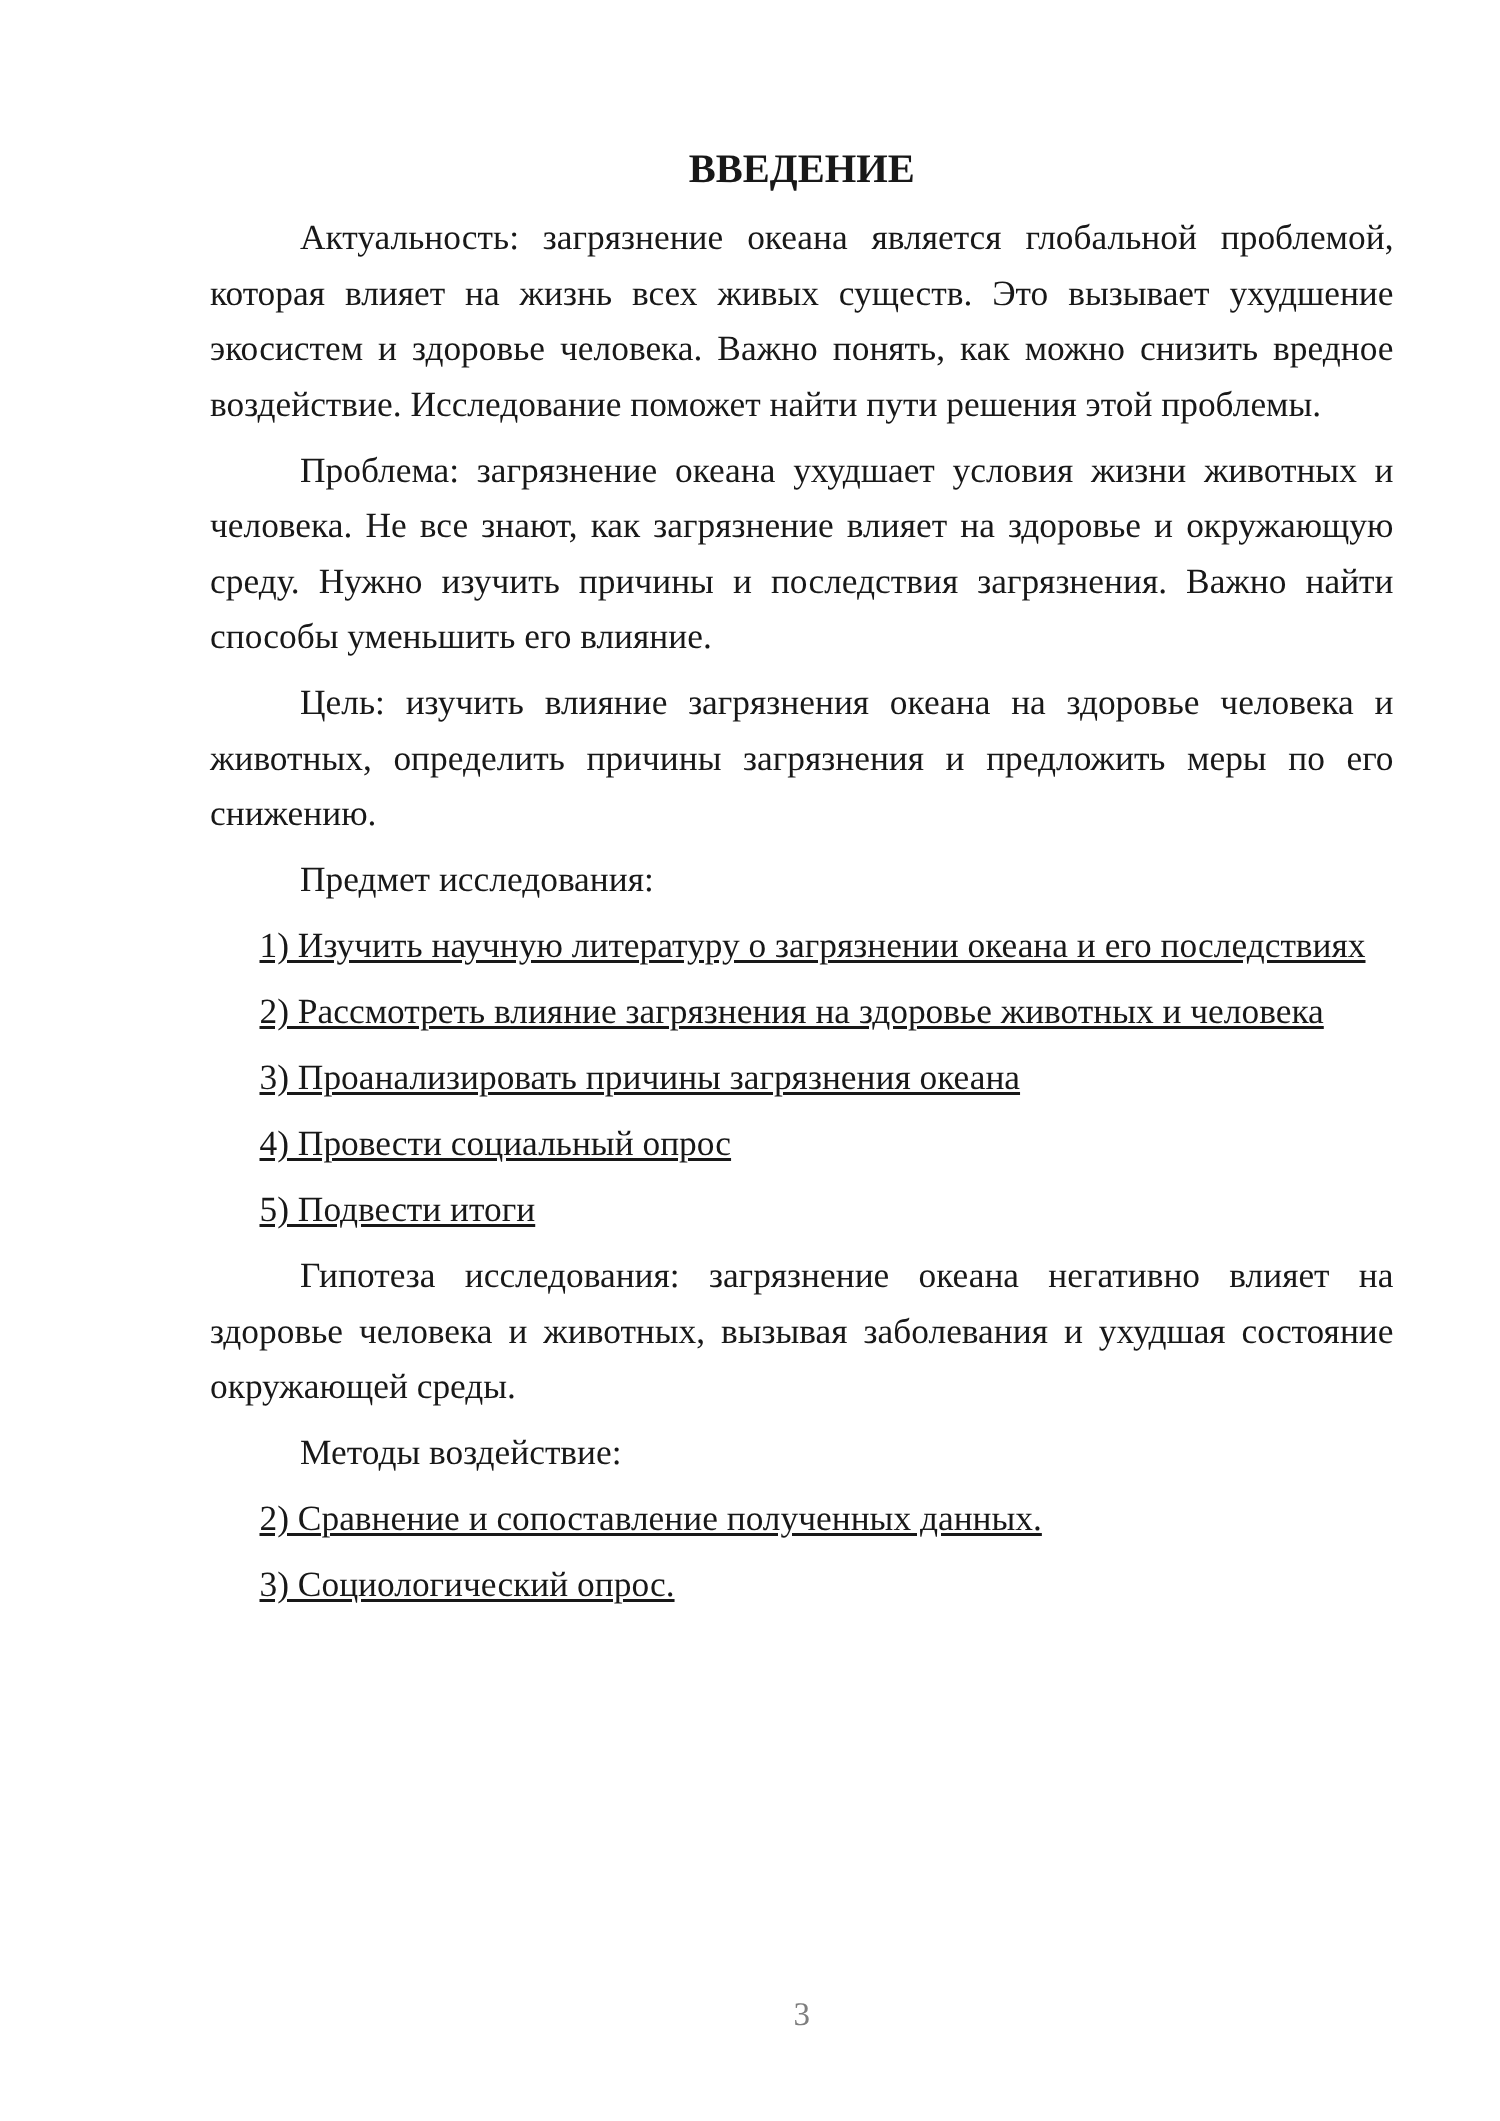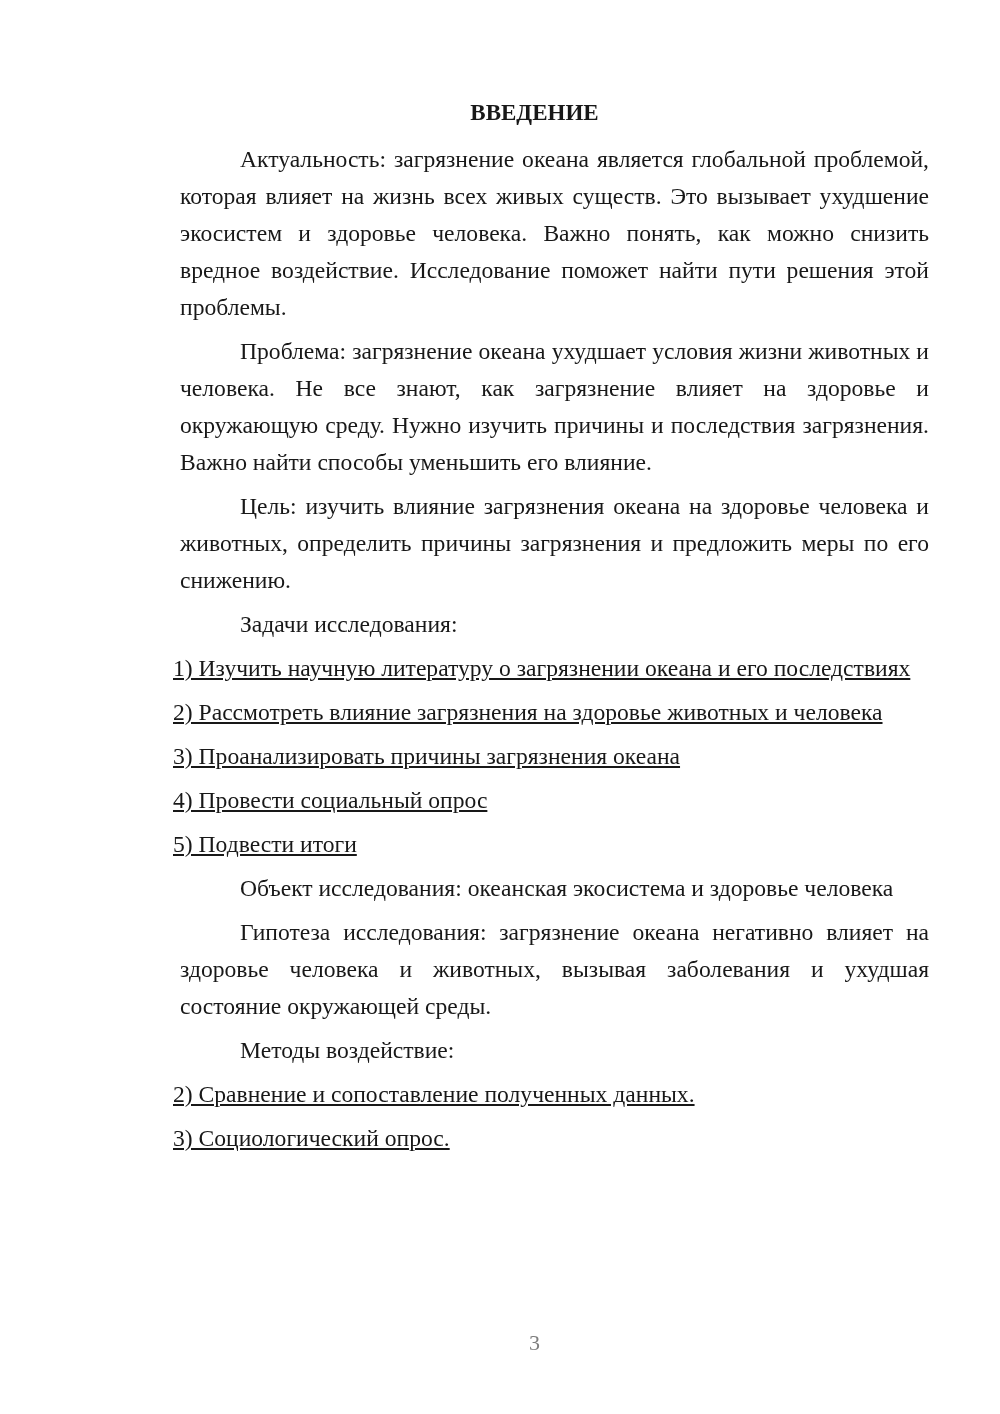--- a/index.html
+++ b/index.html
@@ -11,32 +11,32 @@
     background: #ffffff;
     box-sizing: border-box;
     padding: 94px 71px 0 140px;
     font-family: "Liberation Serif", "DejaVu Serif", serif;
     font-size: 23.6px;
     color: #181818;
     overflow: hidden;
   }
   .doc-title {
     margin: 0 0 10px 0;
-    font-size: 23px;
+    font-size: 27px;
     font-weight: 700;
     line-height: 37px;
     text-align: center;
   }
   .block {
     margin: 0 0 7px 0;
     line-height: 37px;
     text-align: justify;
     hyphens: none;
   }
-  .block.para { text-indent: 60px; margin-left: 40px; }
+  .block.para { text-indent: 60px; }
   .block.item { text-indent: 33px; text-decoration: underline; }
   .page-footer {
     position: absolute;
     left: 140px;
     top: 1325px;
     width: 789px;
     line-height: 36px;
     text-align: center;
     font-size: 22px;
     color: #7e7e7e;
@@ -45,27 +45,26 @@
 </head>
 <body>
 
 <div class="page">
 
   <h1 class="doc-title">ВВЕДЕНИЕ</h1>
 
   <p class="block para">Актуальность: загрязнение океана является глобальной проблемой, которая влияет на жизнь всех живых существ. Это вызывает ухудшение экосистем и здоровье человека. Важно понять, как можно снизить вредное воздействие. Исследование поможет найти пути решения этой проблемы.</p>
   <p class="block para">Проблема: загрязнение океана ухудшает условия жизни животных и человека. Не все знают, как загрязнение влияет на здоровье и окружающую среду. Нужно изучить причины и последствия загрязнения. Важно найти способы уменьшить его влияние.</p>
   <p class="block para">Цель: изучить влияние загрязнения океана на здоровье человека и животных, определить причины загрязнения и предложить меры по его снижению.</p>
-  <p class="block para">Задачи исследования:</p>
+  <p class="block para">Предмет исследования:</p>
   <p class="block item">1) Изучить научную литературу о загрязнении океана и его последствиях</p>
   <p class="block item">2) Рассмотреть влияние загрязнения на здоровье животных и человека</p>
   <p class="block item">3) Проанализировать причины загрязнения океана</p>
   <p class="block item">4) Провести социальный опрос</p>
   <p class="block item">5) Подвести итоги</p>
-  <p class="block para">Объект исследования: океанская экосистема и здоровье человека</p>
   <p class="block para">Гипотеза исследования: загрязнение океана негативно влияет на здоровье человека и животных, вызывая заболевания и ухудшая состояние окружающей среды.</p>
   <p class="block para">Методы воздействие:</p>
   <p class="block item">2) Сравнение и сопоставление полученных данных.</p>
   <p class="block item">3) Социологический опрос.</p>
 
   <div class="page-footer">3</div>
 
 </div>
 
 </body></html>

